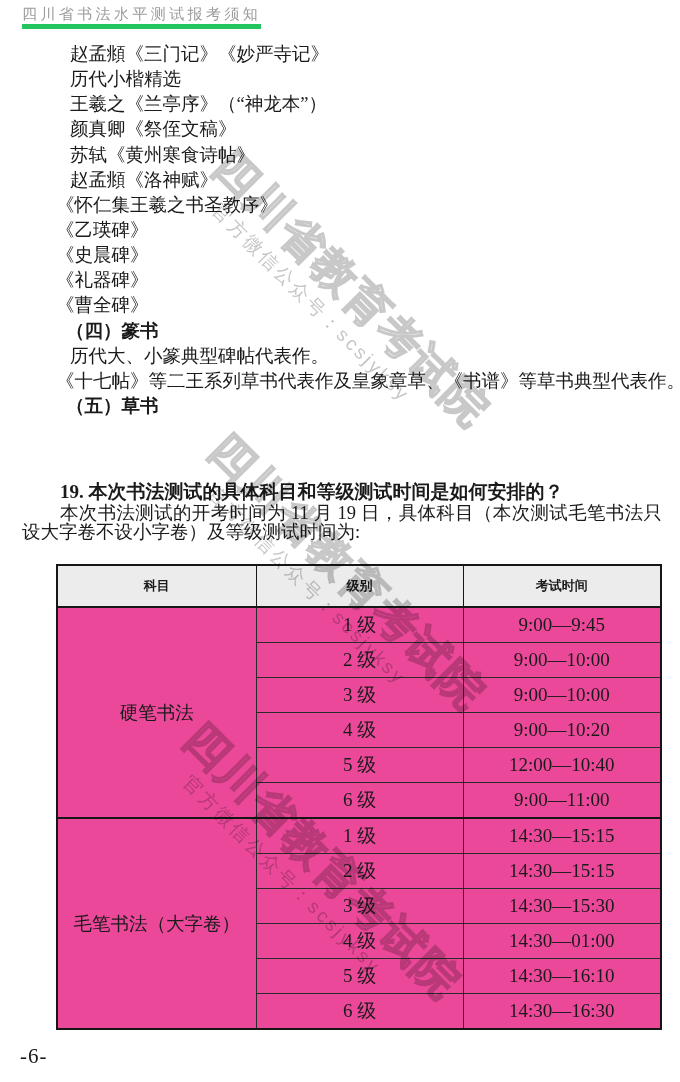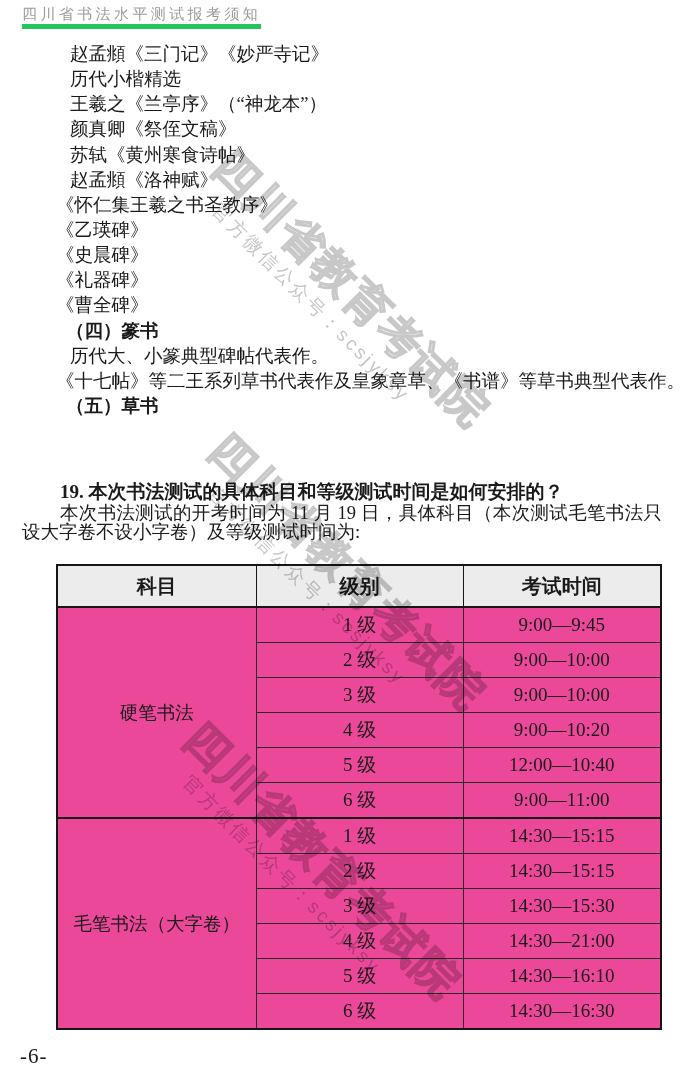--- a/index.html
+++ b/index.html
@@ -40,21 +40,21 @@
   
   .exam-table{
     position:absolute;left:56px;top:564px;width:604px;
     border-collapse:collapse;table-layout:fixed;
     border:2px solid #161616;
   }
   .exam-table col.c1{width:199px;}
   .exam-table col.c2{width:207px;}
   .exam-table col.c3{width:198px;}
   .exam-table th{
-    background:var(--thead-bg);height:38px;font-size:20px;font-weight:bold;
+    background:var(--thead-bg);height:38px;font-size:13px;font-weight:bold;
     border:1px solid #161616;border-bottom:2px solid #161616;text-align:center;
   }
   .exam-table td{
     height:32px;font-size:19px;text-align:center;vertical-align:middle;
     border:1px solid #2a2a2a;background:#ec4899;
   }
   .exam-table tr.section-start td{border-top:2px solid #161616;}
   .exam-table td.subject-cell{font-size:18.5px;}
   
   .wm-layer{
@@ -157,21 +157,21 @@
         <tr>
           <td class="level-cell">2 级</td>
           <td class="time-cell">14:30—15:15</td>
         </tr>
         <tr>
           <td class="level-cell">3 级</td>
           <td class="time-cell">14:30—15:30</td>
         </tr>
         <tr>
           <td class="level-cell">4 级</td>
-          <td class="time-cell">14:30—21:00</td>
+          <td class="time-cell">14:30—01:00</td>
         </tr>
         <tr>
           <td class="level-cell">5 级</td>
           <td class="time-cell">14:30—16:10</td>
         </tr>
         <tr>
           <td class="level-cell">6 级</td>
           <td class="time-cell">14:30—16:30</td>
         </tr>
       </tbody>

